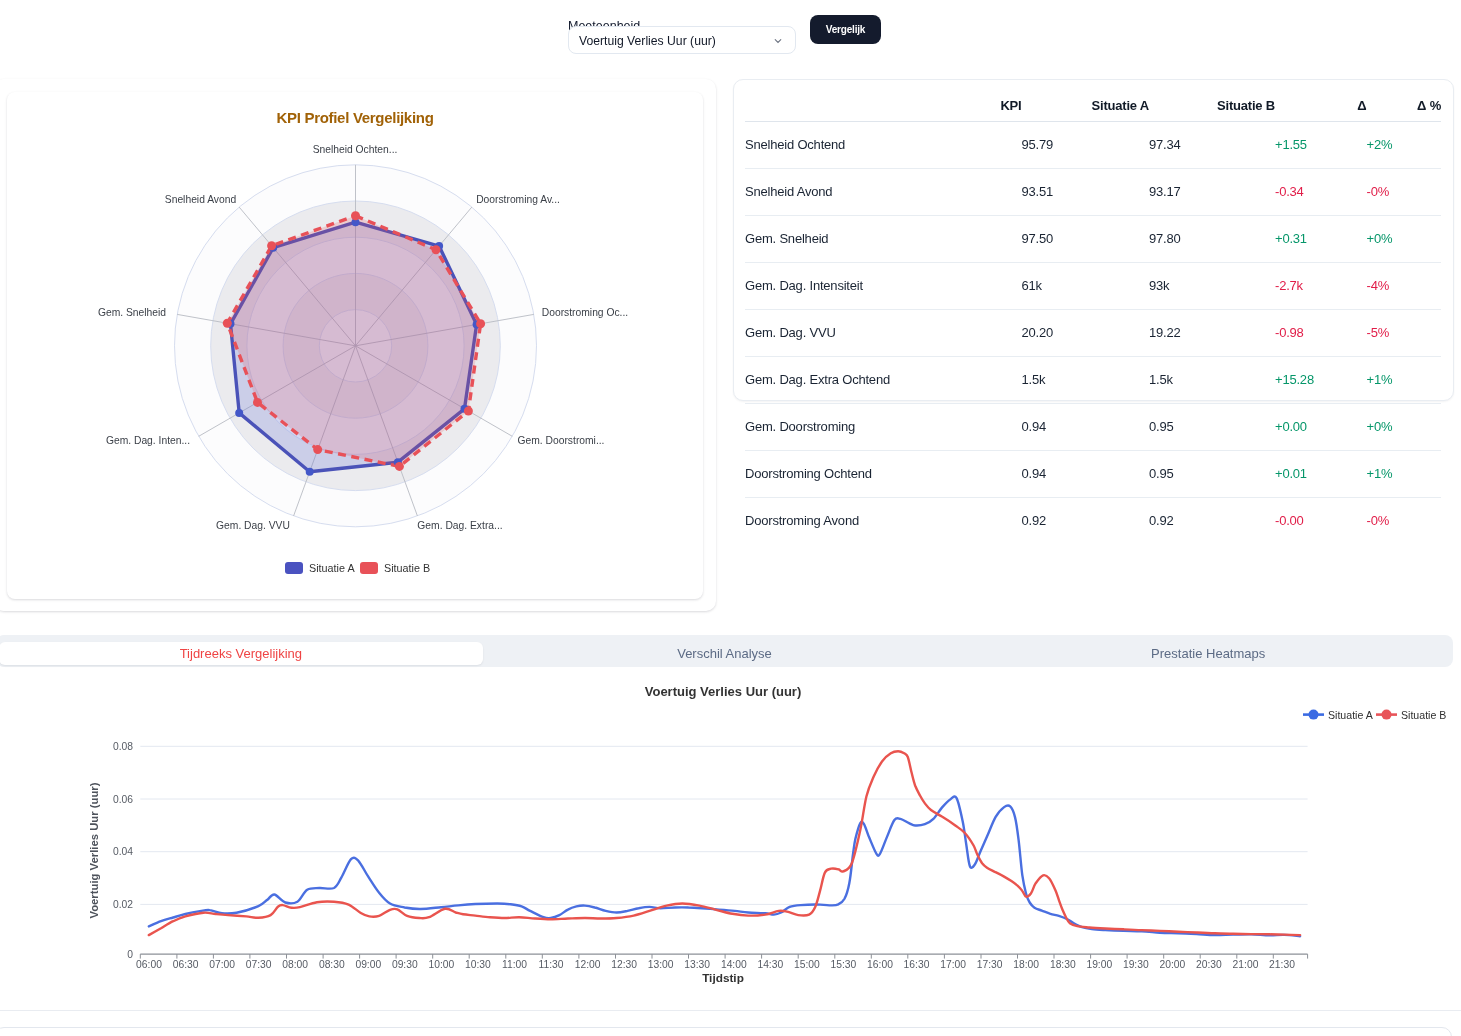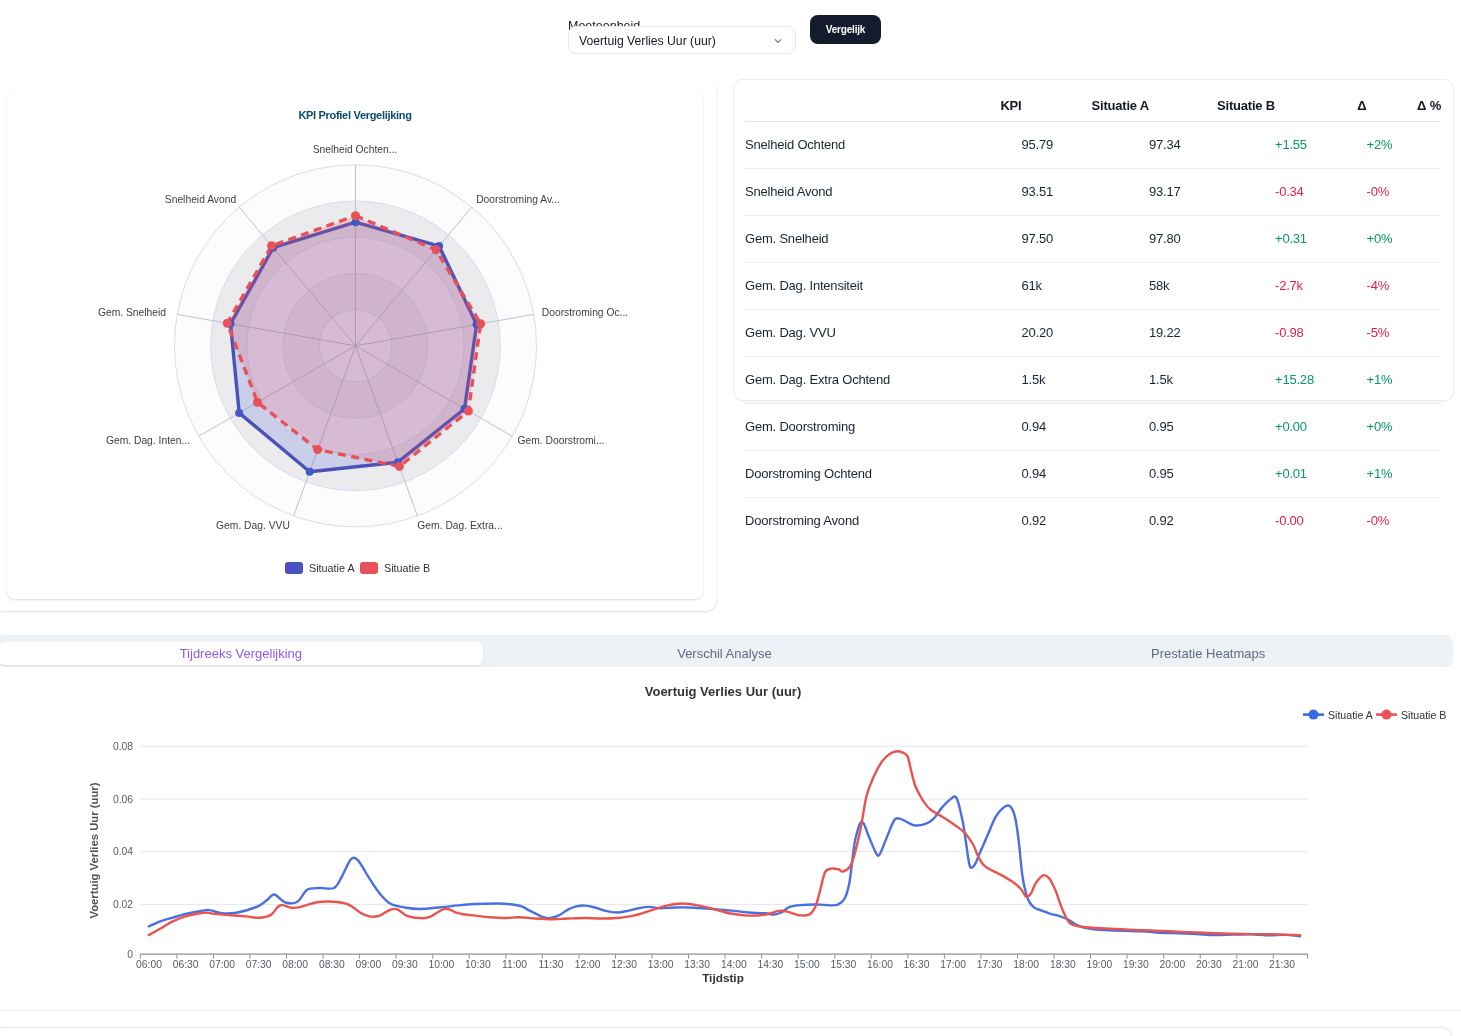--- a/index.html
+++ b/index.html
@@ -15,40 +15,40 @@
 .btn { left:810px; top:15px; width:71px; height:29px; background:#141b2d; border-radius:8px;
   color:#fff; font-size:10px; font-weight:bold; letter-spacing:-0.2px; text-align:center; line-height:29px; }
 
 .wrapcard { left:-6px; top:79px; width:722px; height:532px; border-radius:10px;
   box-shadow:0 1px 3px rgba(16,24,40,.10), 0 1px 2px rgba(16,24,40,.06); background:#fff; }
 .radarcard { left:7px; top:92px; width:696px; height:507px; border-radius:8px;
   box-shadow:0 1px 3px rgba(16,24,40,.10), 0 1px 2px rgba(16,24,40,.06); background:#fff; }
 .tablecard { left:733px; top:79px; width:721px; height:322px; border-radius:10px;
   border:1px solid #e9edf2; box-shadow:0 1px 2px rgba(16,24,40,.05); background:#fff; }
 
-.rtitle { left:7px; top:109px; width:696px; text-align:center; font-size:11px;
-  font-weight:bold; color:#0c4a6e; letter-spacing:-0.3px; }
+.rtitle { left:7px; top:109px; width:696px; text-align:center; font-size:15px;
+  font-weight:bold; color:#a16207; letter-spacing:-0.3px; }
 .rlegend { left:7px; top:561px; width:696px; height:14px; }
 .rlegend .sw { position:absolute; width:18px; height:12px; border-radius:3px; top:1px; }
 .rlegend span { position:absolute; font-size:10.8px; color:#333; top:1px; }
 
 table.kpi { position:absolute; left:745px; top:91px; width:696px; border-collapse:collapse;
   font-size:13px; letter-spacing:-0.2px; color:#1a2433; }
 table.kpi th { text-align:right; font-weight:bold; padding:0; height:30px; color:#111a27;
   border-bottom:1px solid #dfe5ec; }
 table.kpi td { padding:0; height:47px; border-bottom:1px solid #e8edf2; }
 table.kpi tr:last-child td { border-bottom:none; }
 td.pos, th.pos { color:#059669; }
 td.neg, th.neg { color:#e11d48; }
 
 .tabbar { left:-4px; top:635px; width:1457px; height:32px; background:#eef1f5;
   border-radius:8px; display:flex; padding:6.5px 3px 2.5px 3px; }
 .tab { flex:1; text-align:center; font-size:13px; line-height:23px; color:#5c6b85;
   font-weight:bold; border-radius:6px; }
-.tab.active { background:#fff; color:#8b5cf6; box-shadow:0 1px 2px rgba(16,24,40,.08); }
+.tab.active { background:#fff; color:#ef4444; box-shadow:0 1px 2px rgba(16,24,40,.08); }
 
 .ctitle { left:0; top:684px; width:1446px; text-align:center; font-size:13px;
   font-weight:bold; color:#333; }
 .divline { left:0; top:1010px; width:1461px; height:1px; background:#e9ecf1; }
 .nextcard { left:-6px; top:1027px; width:1458px; height:40px; border:1px solid #e3e7ee;
   border-radius:10px; background:#fff; }
 </style>
 </head>
 <body>
 <div class="abs lbl">Meeteenheid</div>
@@ -160,21 +160,21 @@
   <tr>
         <td>Gem. Snelheid</td>
         <td>97.50</td>
         <td>97.80</td>
         <td class="pos">+0.31</td>
         <td class="pos">+0%</td>
       </tr>
   <tr>
         <td>Gem. Dag. Intensiteit</td>
         <td>61k</td>
-        <td>58k</td>
+        <td>93k</td>
         <td class="neg">-2.7k</td>
         <td class="neg">-4%</td>
       </tr>
   <tr>
         <td>Gem. Dag. VVU</td>
         <td>20.20</td>
         <td>19.22</td>
         <td class="neg">-0.98</td>
         <td class="neg">-5%</td>
       </tr>

